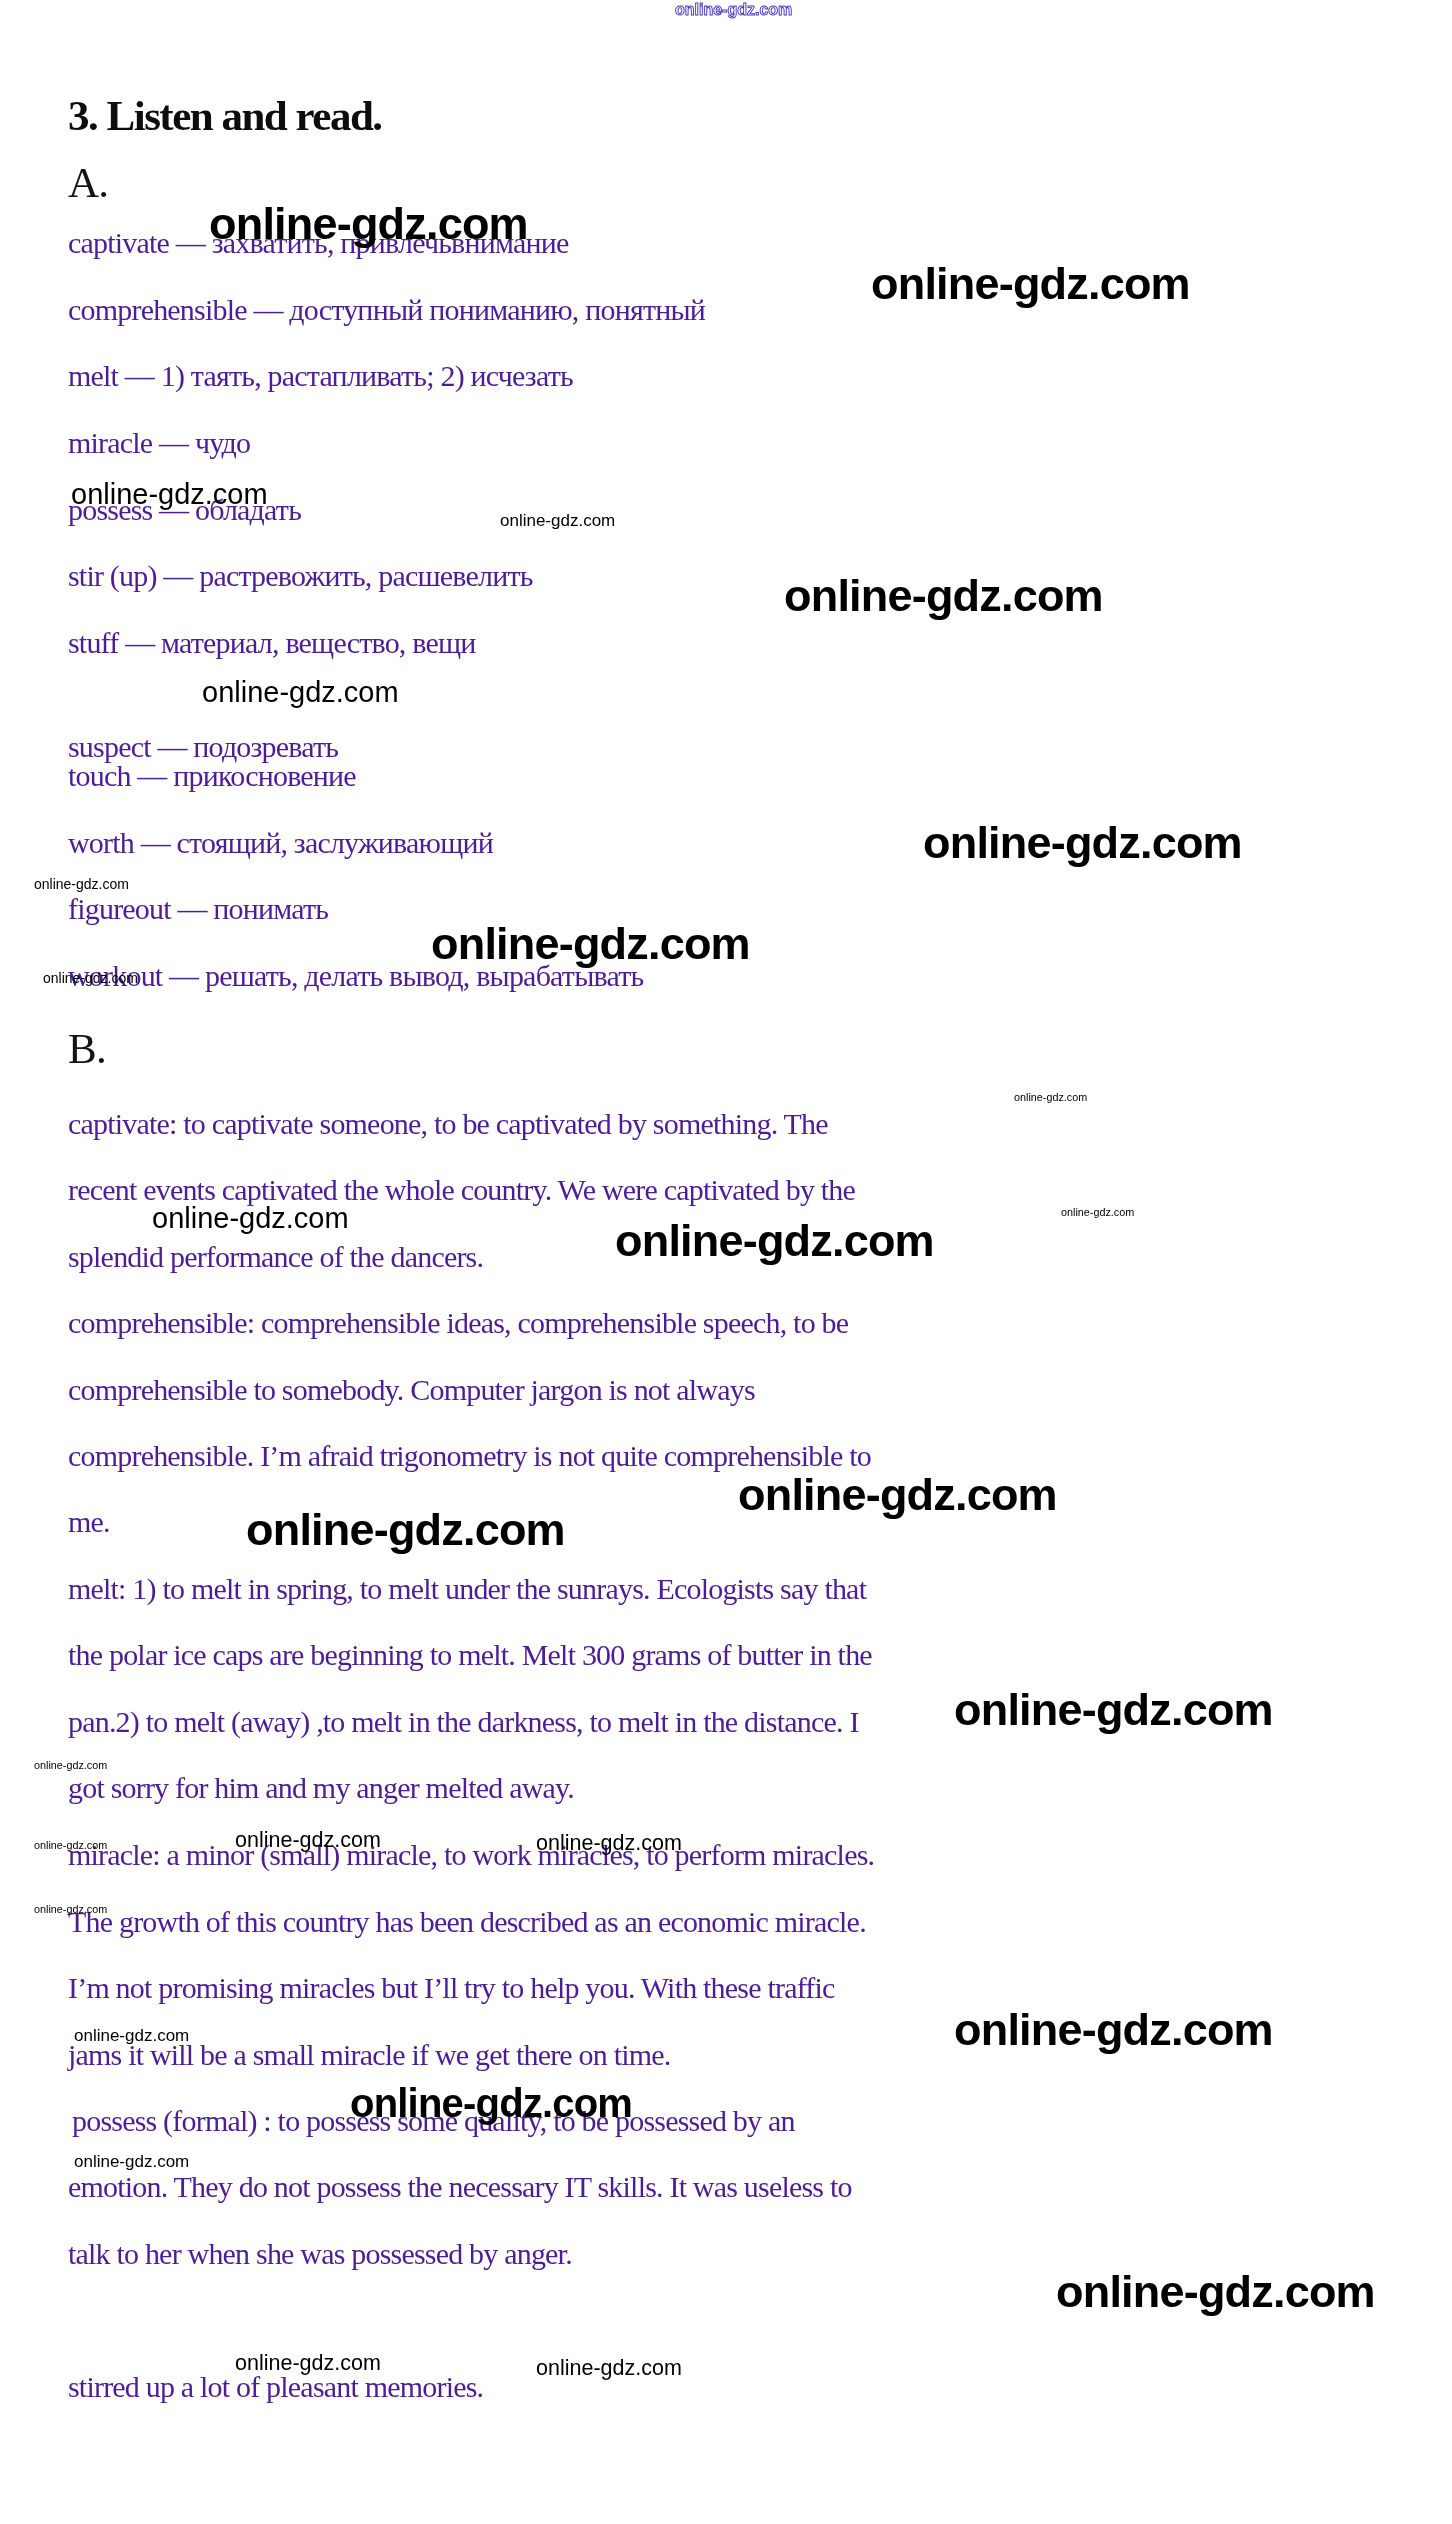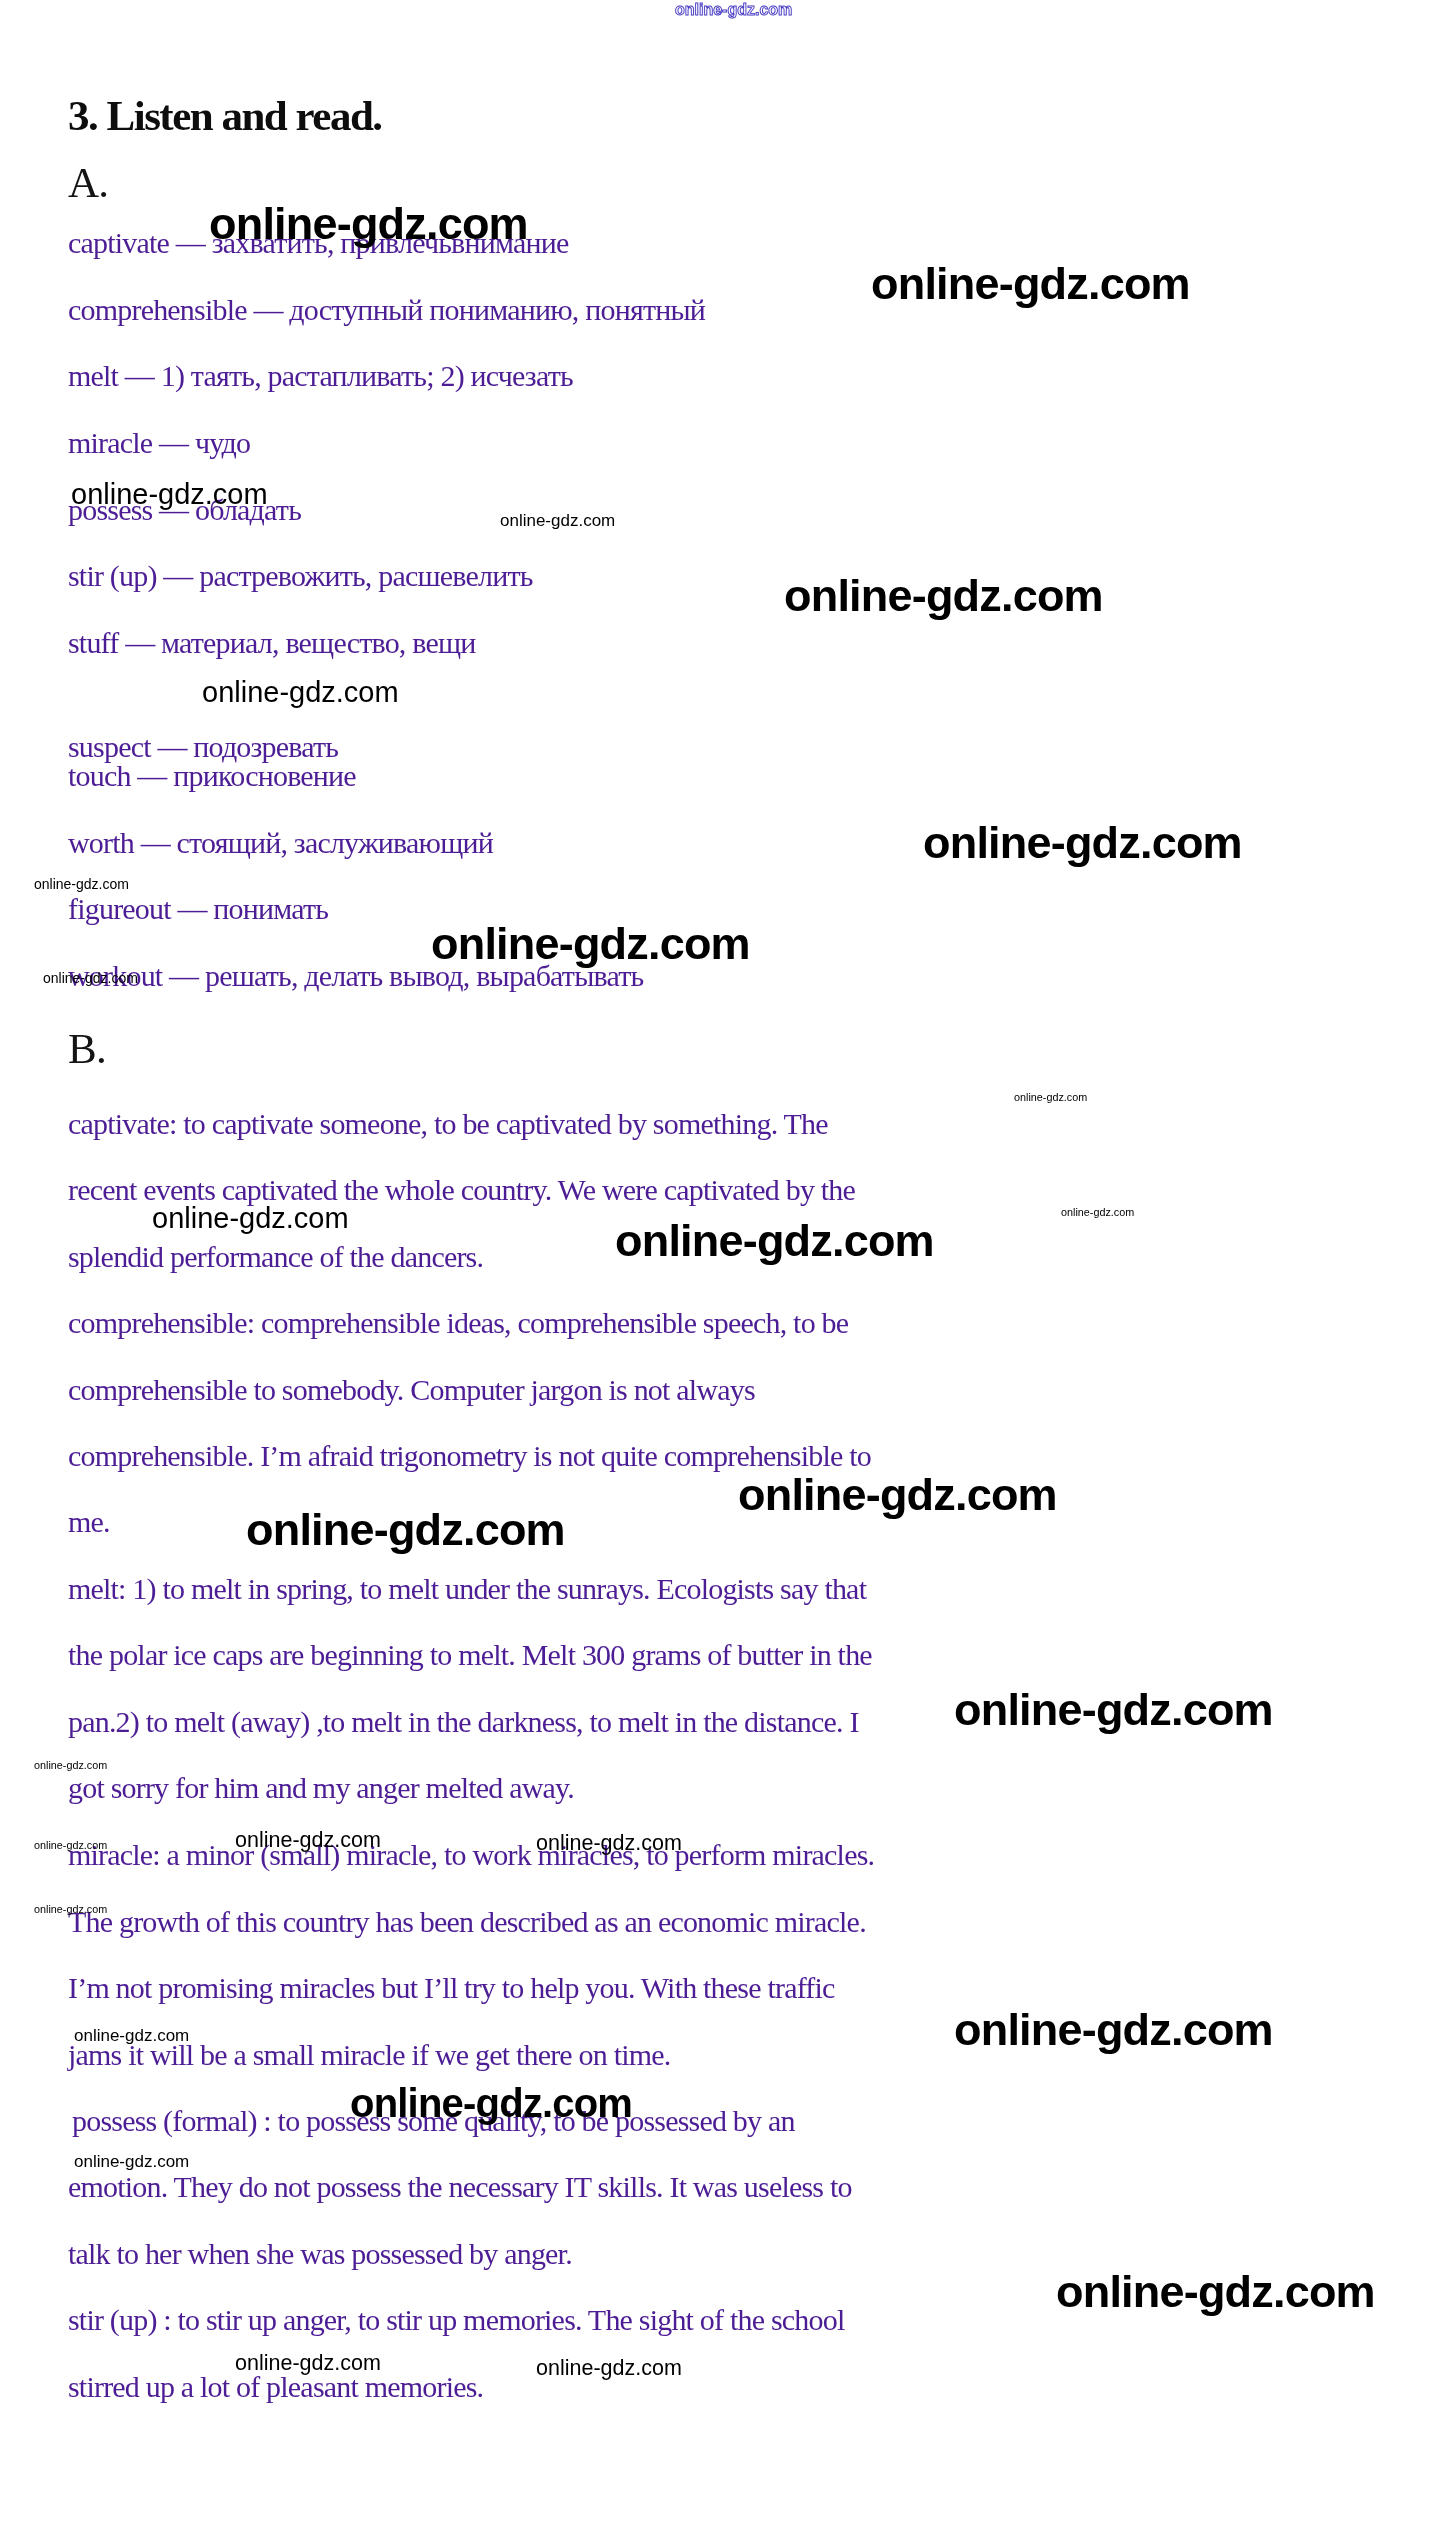--- a/index.html
+++ b/index.html
@@ -83,21 +83,20 @@
   <div class="abs bodyline" style="left:68px; top:1640px;">the polar ice caps are beginning to melt. Melt 300 grams of butter in the</div>
   <div class="abs bodyline" style="left:68px; top:1707px;">pan.2) to melt (away) ,to melt in the darkness, to melt in the distance. I</div>
   <div class="abs bodyline" style="left:68px; top:1773px;">got sorry for him and my anger melted away.</div>
   <div class="abs bodyline" style="left:68px; top:1840px;">miracle: a minor (small) miracle, to work miracles, to perform miracles.</div>
   <div class="abs bodyline" style="left:68px; top:1907px;">The growth of this country has been described as an economic miracle.</div>
   <div class="abs bodyline" style="left:68px; top:1973px;text-align:center;">I’m not promising miracles but I’ll try to help you. With these traffic</div>
   <div class="abs bodyline" style="left:68px; top:2040px;">jams it will be a small miracle if we get there on time.</div>
   <div class="abs bodyline" style="left:72px; top:2106px;">possess (formal) : to possess some quality, to be possessed by an</div>
   <div class="abs bodyline" style="left:68px; top:2172px;">emotion. They do not possess the necessary IT skills. It was useless to</div>
   <div class="abs bodyline" style="left:68px; top:2239px;">talk to her when she was possessed by anger.</div>
-  <div class="abs bodyline" style="left:68px; top:2305px;">stir (up) : to stir up anger, to stir up memories. The sight of the school</div>
   <div class="abs bodyline" style="left:68px; top:2372px;">stirred up a lot of pleasant memories.</div>
 
   <div class="abs wm wm-outline" style="left:675px;  top:1.5px;">online-gdz.com</div>
   <div class="abs wm wm-xl" style="left:209px;  top:201px;">online-gdz.com</div>
   <div class="abs wm wm-xl" style="left:871px; top:261px;">online-gdz.com</div>
   <div class="abs wm wm-md" style="left:71px;   top:480px;">online-gdz.com</div>
   <div class="abs wm wm-xs" style="left:500px;  top:512px;">online-gdz.com</div>
   <div class="abs wm wm-xl" style="left:784px; top:573px;">online-gdz.com</div>
   <div class="abs wm wm-md" style="left:202px;  top:678px;">online-gdz.com</div>
   <div class="abs wm wm-xl" style="left:923px; top:820px;">online-gdz.com</div>

